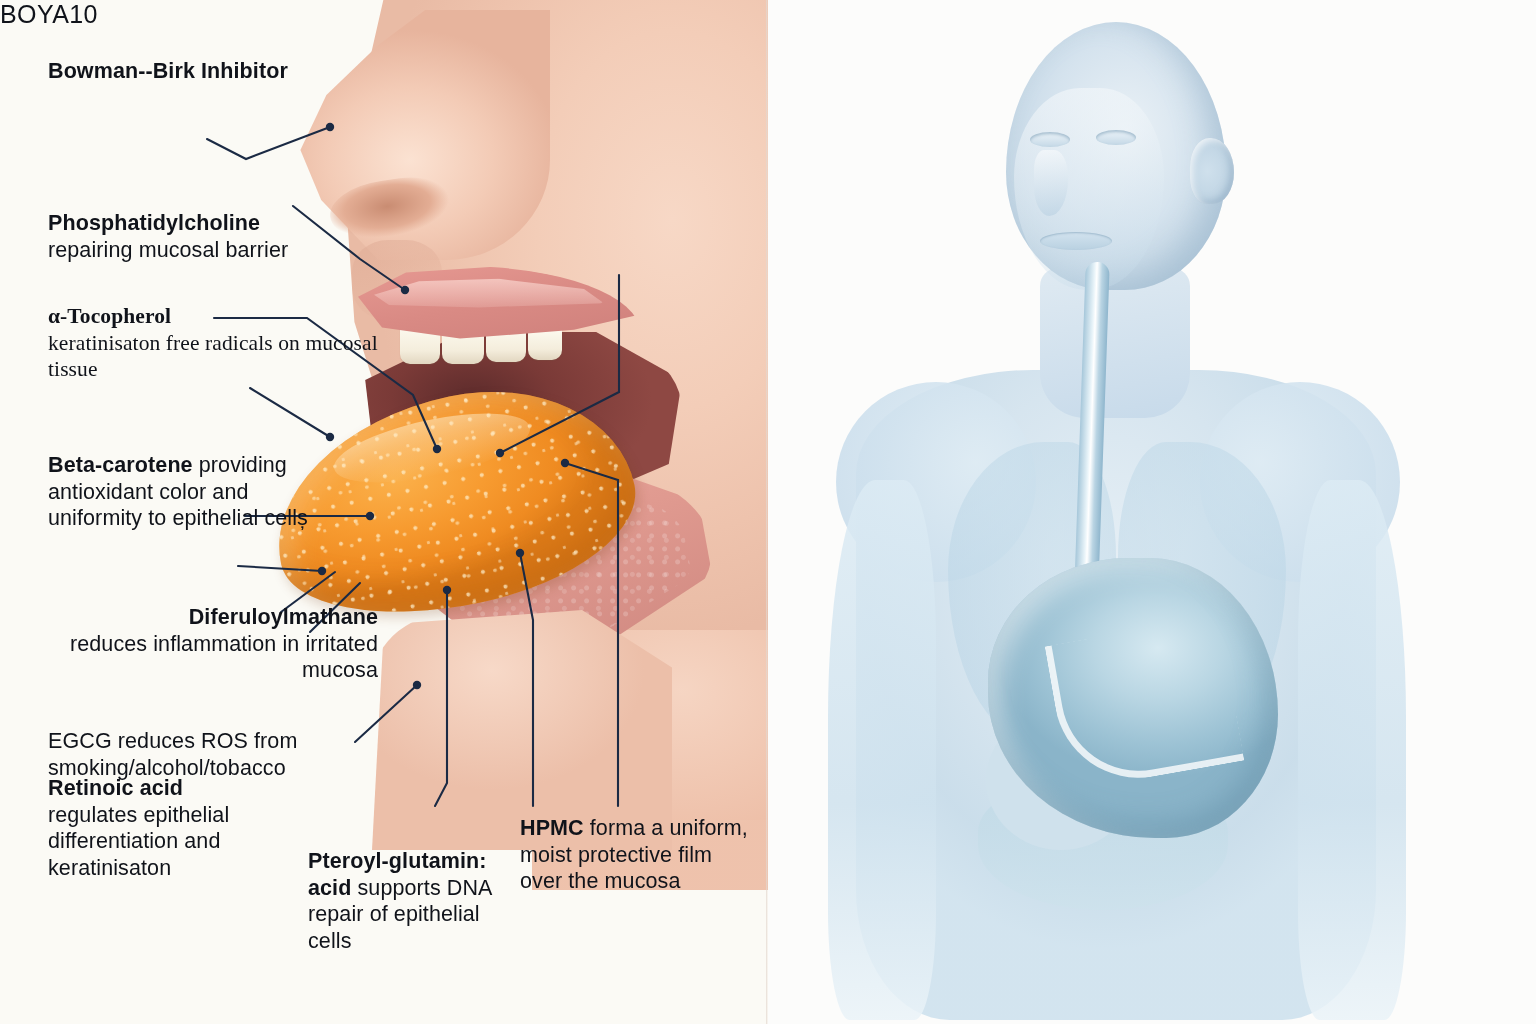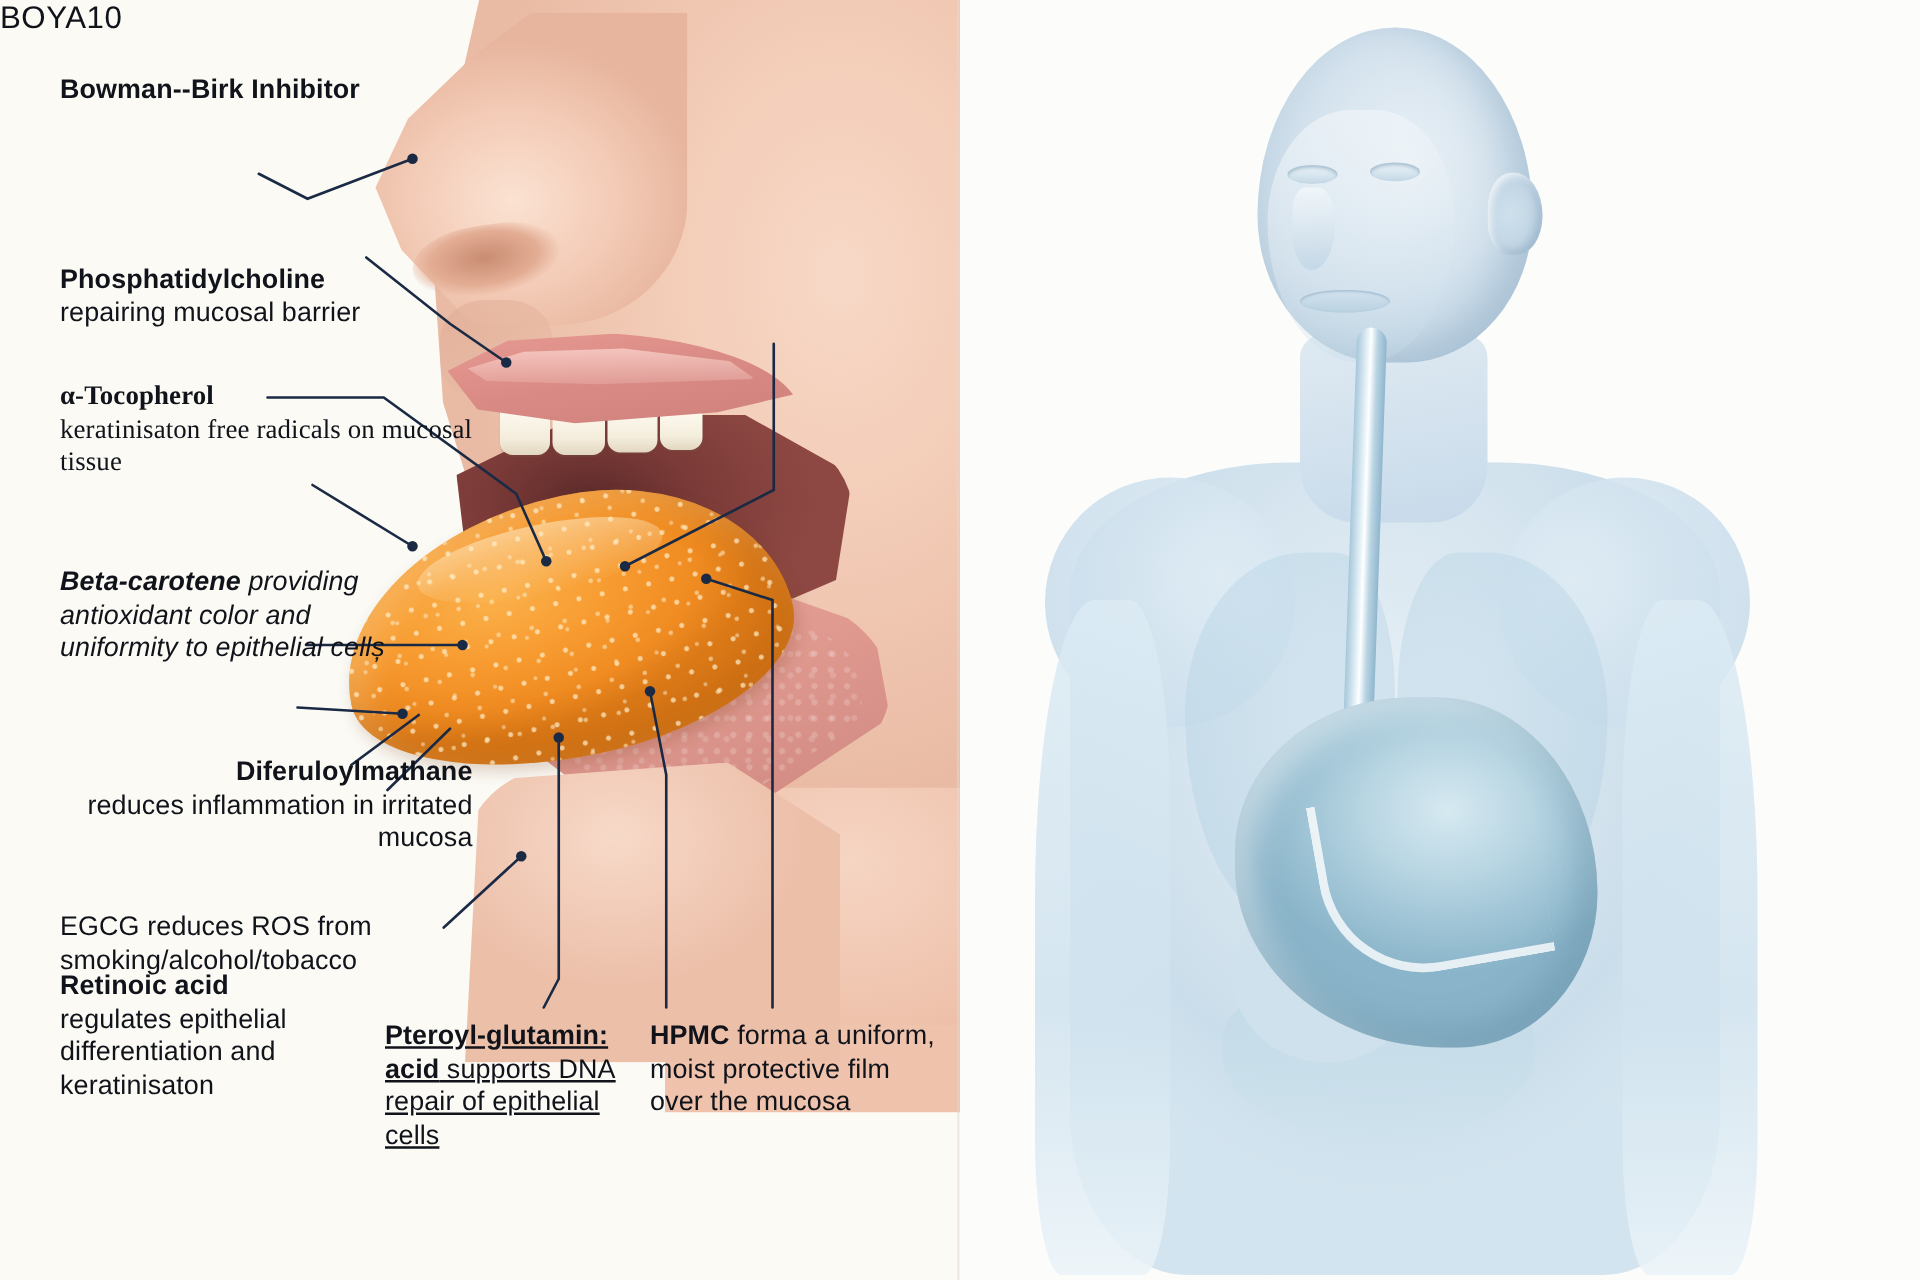--- a/index.html
+++ b/index.html
@@ -215,25 +215,25 @@
   
   #leaders{position:absolute;left:0;top:0;width:768px;height:1024px;pointer-events:none;}
 
   
   .anno{position:absolute;font-size:21.5px;line-height:1.24;color:#10131a;
     letter-spacing:.1px;max-width:330px;}
   .anno b{font-weight:700;}
   #a-bbi{left:48px;top:58px;}
   #a-pc{left:48px;top:182px;margin-top:28px;}
   #a-toco{left:48px;top:303px;font-family:Liberation Serif, serif;}
-  #a-beta{left:48px;top:452px;width:300px;font-style:italic;}
+  #a-beta{left:48px;top:452px;width:300px;}
   #a-dfm{left:48px;top:604px;text-align:right;}
   #a-egcg{left:48px;top:728px;width:330px;}
   #a-retinoic{left:48px;top:775px;width:250px;}
-  #a-pteroyl{left:308px;top:815px;width:200px;text-decoration:underline;}
+  #a-pteroyl{left:308px;top:848px;width:200px;}
   #a-hpmc{left:520px;top:815px;width:230px;}
   #a-boya{left:588px;top:238px;font-size:25px;font-weight:400;letter-spacing:.4px;}
 
   
   #bullets{position:absolute;left:1300px;top:150px;width:220px;}
 </style>
 </head>
 <body>
 
 <div id="stage">

